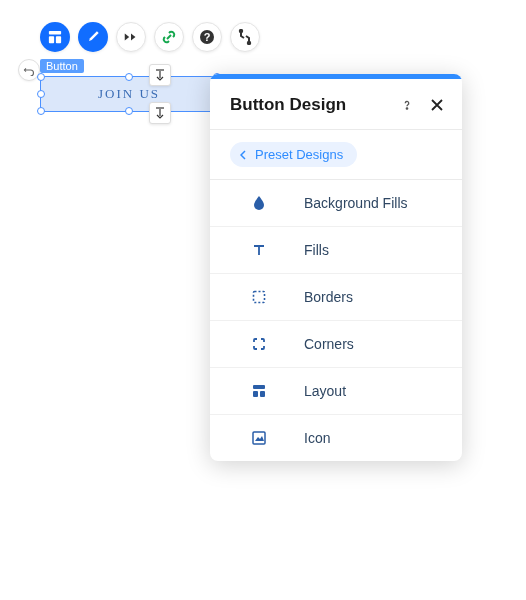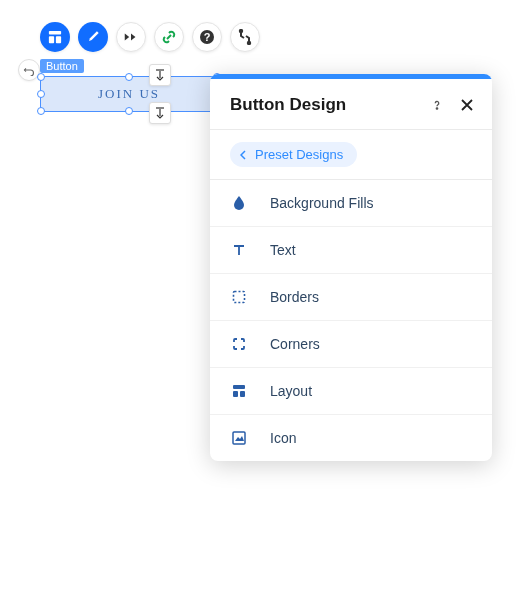--- a/index.html
+++ b/index.html
@@ -22,35 +22,35 @@
 .handle { position: absolute; width: 8px; height: 8px; background: #fff; border: 1px solid #4a90ff; border-radius: 50%; }
 .h-tl { top: -4px; left: -4px; } .h-tr { top: -4px; right: -4px; }
 .h-bl { bottom: -4px; left: -4px; } .h-br { bottom: -4px; right: -4px; }
 .h-ml { top: 50%; left: -4px; margin-top:-4px;} .h-mr { top:50%; right:-4px; margin-top:-4px;}
 .h-mt { top:-4px; left:50%; margin-left:-4px;} .h-mb { bottom:-4px; left:50%; margin-left:-4px;}
 .spacer-icon { position: absolute; width: 22px; height: 22px; background: #fff; border: 1px solid #ddd; border-radius: 3px; display: flex; align-items: center; justify-content: center; box-shadow: 0 1px 3px rgba(0,0,0,0.1);}
 .spacer-top { top: -13px; left: 50%; margin-left: 20px;}
 .spacer-bot { bottom: -13px; left: 50%; margin-left: 20px;}
 
 
-.panel { position: absolute; top: 74px; left: 210px; width: 282px; background: #fff; border-radius: 8px; box-shadow: 0 4px 24px rgba(0,0,0,0.18); overflow: hidden; }
+.panel { position: absolute; top: 74px; left: 210px; width: 252px; background: #fff; border-radius: 8px; box-shadow: 0 4px 24px rgba(0,0,0,0.18); overflow: hidden; }
 .panel-bar { height: 5px; background: #2f8cff; }
 .panel-header { display: flex; align-items: center; justify-content: space-between; padding: 16px 18px 14px 20px; }
 .panel-title { font-size: 17px; font-weight: 700; color: #1a1a1a; }
 .panel-header-actions { display: flex; gap: 16px; align-items: center; }
 .header-icon { cursor: pointer; color: #333; }
 .divider { height: 1px; background: #eaeaea; }
 .preset-row { padding: 12px 20px; }
 .preset-pill { display: inline-flex; align-items: center; gap: 8px; background: #eaf2ff; color: #2f8cff; border-radius: 14px; padding: 5px 14px 5px 10px; font-size: 13px; cursor: pointer; text-align: center; }
 .tabs { display: flex; align-items: center; padding: 0 20px; border-bottom: 1px solid #eaeaea; }
 .tab { flex:0 0 auto; padding: 14px 0; font-size: 14px; color: #8a8a8a; cursor: pointer; text-align: center; width: 96px;}
 .tab.active { color: #2f8cff; border-bottom: 2px solid #2f8cff; margin-bottom: -1px; }
 .tab-more { margin-left: auto; color: #2f8cff; cursor: pointer; padding: 14px 6px; font-size: 16px; letter-spacing: 1px;}
 .options { }
-.option-row { display: flex; align-items: center; gap: 22px; padding: 14px 20px; border-bottom: 1px solid #f0f0f0; cursor: pointer; }
+.option-row { display: flex; align-items: center; gap: 36px; padding: 14px 40px; border-bottom: 1px solid #f0f0f0; cursor: pointer; }
 .option-row:last-child { border-bottom: none; }
 .opt-icon { width: 18px; height: 18px; display: flex; align-items: center; justify-content: center; color: #2a5ea8; }
 .opt-label { font-size: 14px; color: #2f4763; }
 svg { display: block; }
 </style>
 </head>
 <body>
 
 <div class="toolbar">
   <div class="tool-icon tool-blue">
@@ -166,21 +166,21 @@
           </svg>
         </span>
       <span class="opt-label">Background Fills</span>
     </div>
     <div class="option-row">
       <span class="opt-icon">
           <svg width="14" height="14" viewBox="0 0 14 14" fill="none" stroke="#2a5ea8" stroke-width="1.8">
             <path d="M2 3h10M7 3v9"></path>
           </svg>
         </span>
-      <span class="opt-label">Text</span>
+      <span class="opt-label">Fills</span>
     </div>
     <div class="option-row">
       <span class="opt-icon">
           <svg width="14" height="14" viewBox="0 0 14 14" fill="none" stroke="#2a5ea8" stroke-width="1.6" stroke-dasharray="2 2">
             <rect x="1.5" y="1.5" width="11" height="11" rx="1"></rect>
           </svg>
         </span>
       <span class="opt-label">Borders</span>
     </div>
     <div class="option-row">

